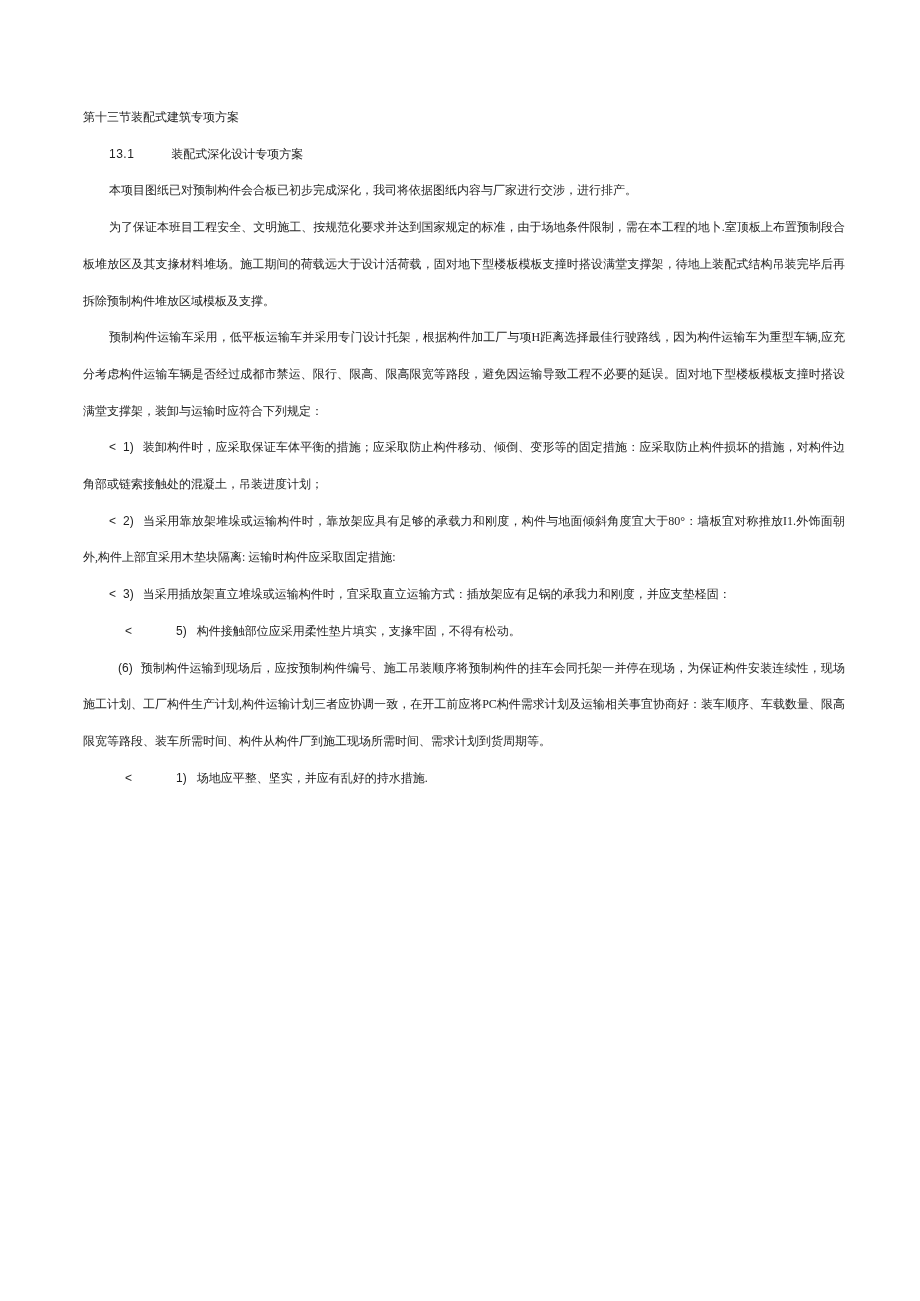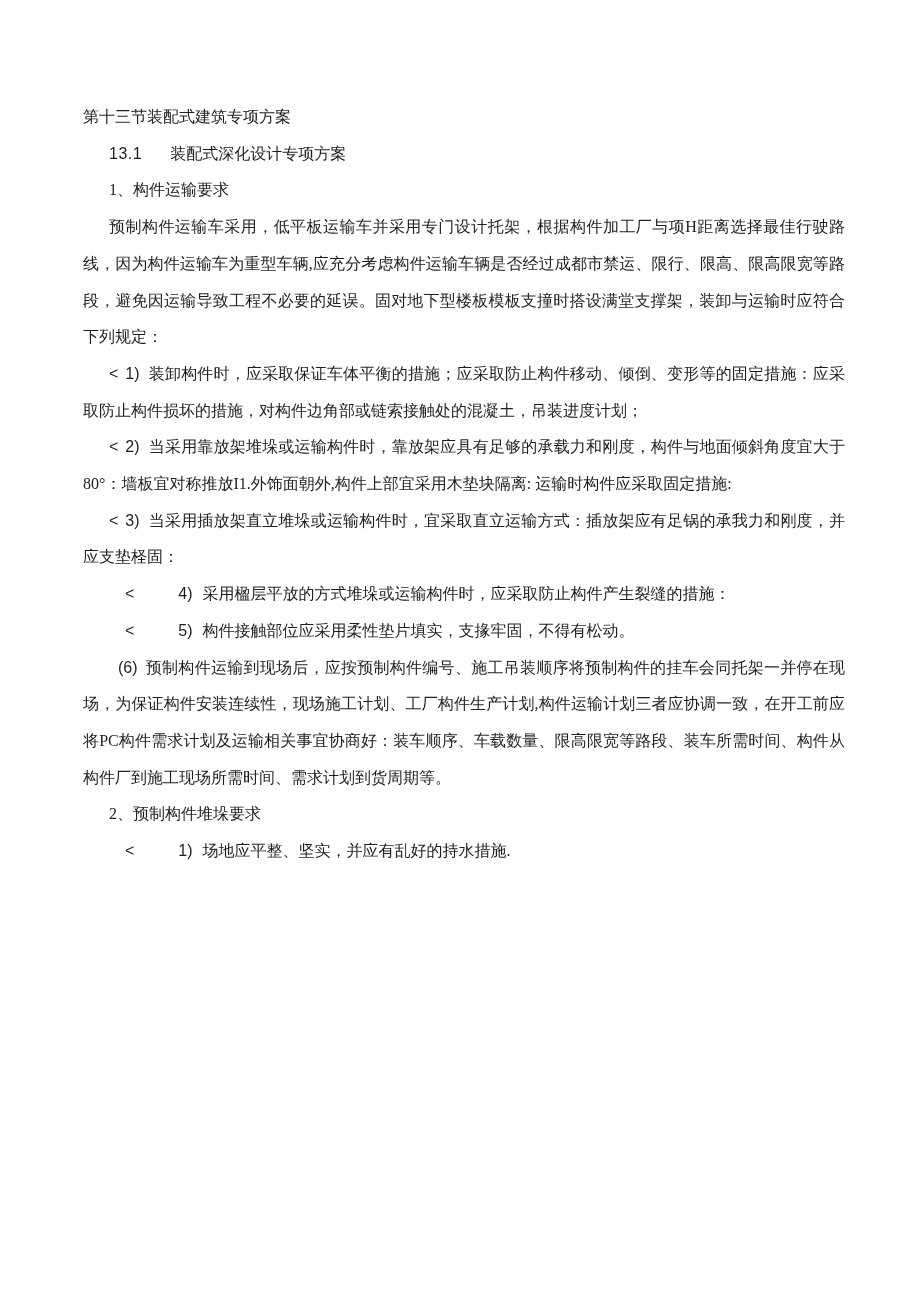--- a/index.html
+++ b/index.html
@@ -10,66 +10,65 @@
     background:#ffffff;
     overflow:hidden;
     font-family:"Liberation Serif","DejaVu Serif",serif;
     color:#1e1e1e;
   }
   .content{
     position:absolute;
     left:83px;
     top:99px;
     width:762px;
-    font-size:16px;
+    font-size:12px;
     line-height:36.7px;
     text-align:justify;
   }
   p{margin:0;padding:0;}
   .ind{text-indent:26px;}
   .h1{text-align:left;}
   .h2{text-align:left;}
   .num{font-family:"Liberation Sans","DejaVu Sans",sans-serif;}
   .marker{font-family:"Liberation Sans","DejaVu Sans",sans-serif;}
-  .h2 .num{margin-right:28px;letter-spacing:0.5px;text-align:center;}
+  .h2 .num{margin-right:37px;letter-spacing:0.5px;text-align:center;}
   .item .marker{margin-right:7px;}
   .item .num{margin-right:9px;}
   .itemwide .marker{margin-left:16px;margin-right:44px;}
   .itemwide .num{margin-right:10px;}
   .itemparen .num{margin-left:9px;margin-right:8px;}
 </style>
 </head>
 <body>
 
 <div class="page">
   <div class="content">
 
     <p class="h1">第十三节装配式建筑专项方案</p>
 
     <p class="h2 ind"><span class="num">13.1</span><span>装配式深化设计专项方案</span></p>
 
+    <p class="ind">本项目图纸已对预制构件会合板已初步完成深化，我司将依据图纸内容与厂家进行交涉，进行排产。</p>
 
 
 
+    <p class="ind">为了保证本班目工程安全、文明施工、按规范化要求并达到国家规定的标准，由于场地条件限制，需在本工程的地卜.室顶板上布置预制段合板堆放区及其支掾材料堆场。施工期间的荷载远大于设计活荷载，固对地下型楼板模板支撞时搭设满堂支撑架，待地上装配式结构吊装完毕后再拆除预制构件堆放区域模板及支撑。</p>
 
 
-    <p class="ind">1、构件运输要求</p>
 
     <p class="ind">预制构件运输车采用，低平板运输车并采用专门设计托架，根据构件加工厂与项H距离选择最佳行驶路线，因为构件运输车为重型车辆,应充分考虑构件运输车辆是否经过成都市禁运、限行、限高、限高限宽等路段，避免因运输导致工程不必要的延误。固对地下型楼板模板支撞时搭设满堂支撑架，装卸与运输时应符合下列规定：</p>
 
     <p class="ind item"><span class="marker">&lt;</span><span class="num">1)</span><span>装卸构件时，应采取保证车体平衡的措施；应采取防止构件移动、倾倒、变形等的固定措施：应采取防止构件损坏的措施，对构件边角部或链索接触处的混凝土，吊装进度计划；</span></p>
 
     <p class="ind item"><span class="marker">&lt;</span><span class="num">2)</span><span>当采用靠放架堆垛或运输构件时，靠放架应具有足够的承载力和刚度，构件与地面倾斜角度宜大于80°：墙板宜对称推放I1.外饰面朝外,构件上部宜采用木垫块隔离: 运输时构件应采取固定措施:</span></p>
 
     <p class="ind item"><span class="marker">&lt;</span><span class="num">3)</span><span>当采用插放架直立堆垛或运输构件时，宜采取直立运输方式：插放架应有足锅的承我力和刚度，并应支垫柽固：</span></p>
 
-    <p class="ind itemwide"><span class="marker">&lt;</span><span class="num">4)</span><span>采用楹层平放的方式堆垛或运输构件时，应采取防止构件产生裂缝的措施：</span></p>
 
     <p class="ind itemwide"><span class="marker">&lt;</span><span class="num">5)</span><span>构件接触部位应采用柔性垫片填实，支掾牢固，不得有松动。</span></p>
 
     <p class="ind itemparen"><span class="num">(6)</span><span>预制构件运输到现场后，应按预制构件编号、施工吊装顺序将预制构件的挂车会同托架一并停在现场，为保证构件安装连续性，现场施工计划、工厂构件生产计划,构件运输计划三者应协调一致，在开工前应将PC构件需求计划及运输相关事宜协商好：装车顺序、车载数量、限高限宽等路段、装车所需时间、构件从构件厂到施工现场所需时间、需求计划到货周期等。</span></p>
 
-    <p class="ind">2、预制构件堆垛要求</p>
 
     <p class="ind itemwide"><span class="marker">&lt;</span><span class="num">1)</span><span>场地应平整、坚实，并应有乱好的持水措施.</span></p>
 
   </div>
 </div>
 
 </body></html>

